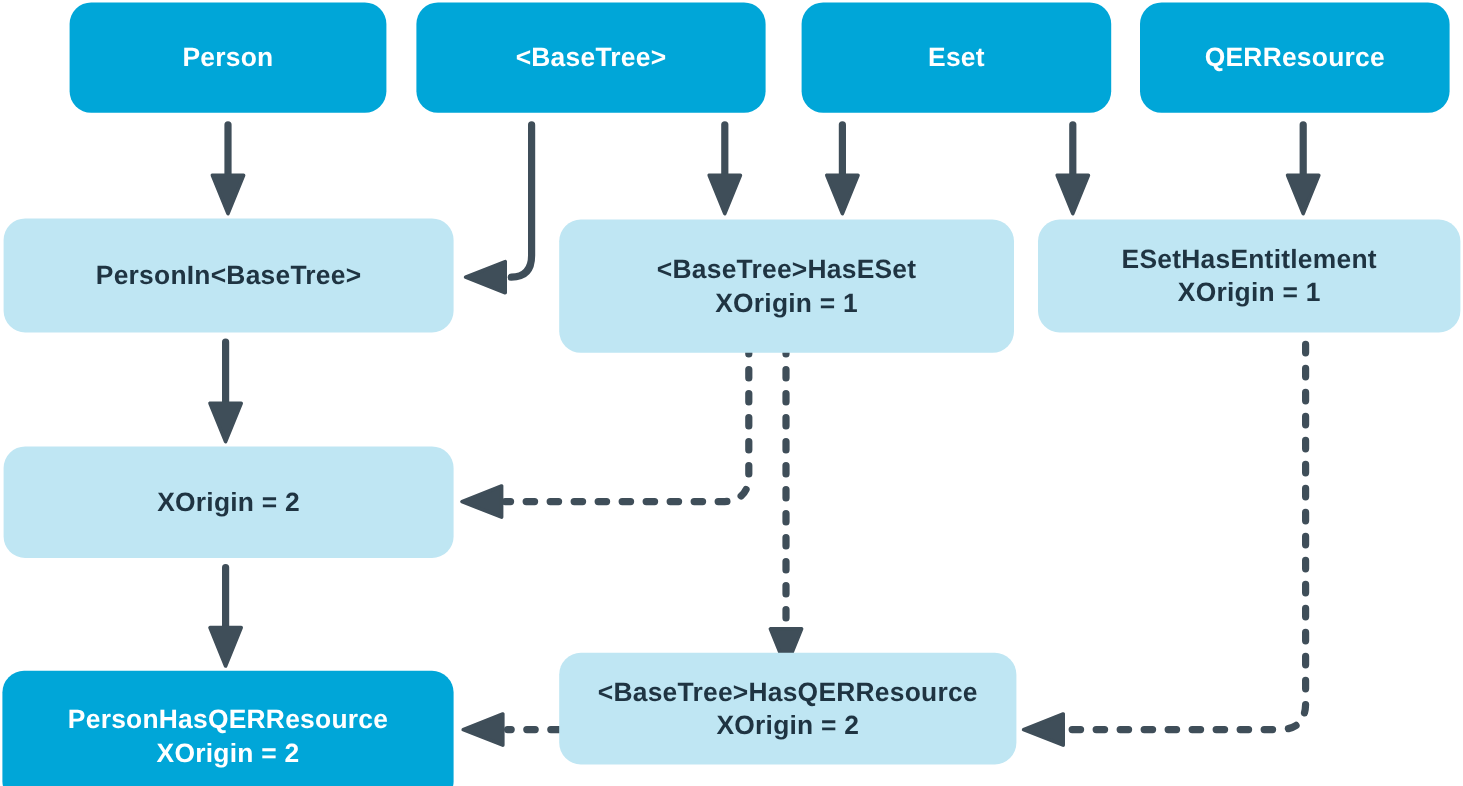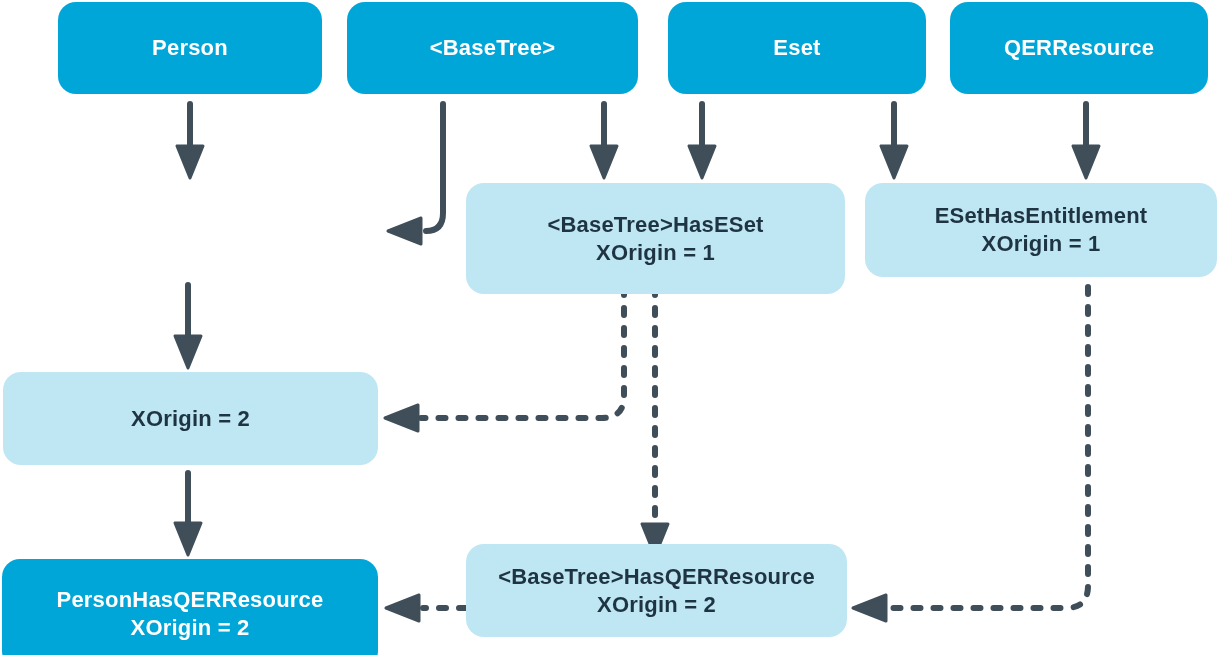--- a/index.html
+++ b/index.html
@@ -122,20 +122,24 @@
   <div class="node primary" style="left:668px; top:2px; width:258px; height:92px">
     <span data-bind="nodes.2.label">Eset</span>
 
   </div>
 
   <div class="node primary" style="left:950px; top:2px; width:258px; height:92px">
     <span data-bind="nodes.3.label">QERResource</span>
 
   </div>
 
+  <div class="node light" style="left:3px; top:182px; width:375px; height:95px">
+    <span data-bind="nodes.4.label">PersonIn&lt;BaseTree&gt;</span>
+
+  </div>
 
   <div class="node light" style="left:466px; top:183px; width:379px; height:111px">
     <span data-bind="nodes.5.label">&lt;BaseTree&gt;HasESet</span>
     <span data-bind="nodes.5.sublabel">XOrigin = 1</span>
   </div>
 
   <div class="node light" style="left:865px; top:183px; width:352px; height:94px">
     <span data-bind="nodes.6.label">ESetHasEntitlement</span>
     <span data-bind="nodes.6.sublabel">XOrigin = 1</span>
   </div>

